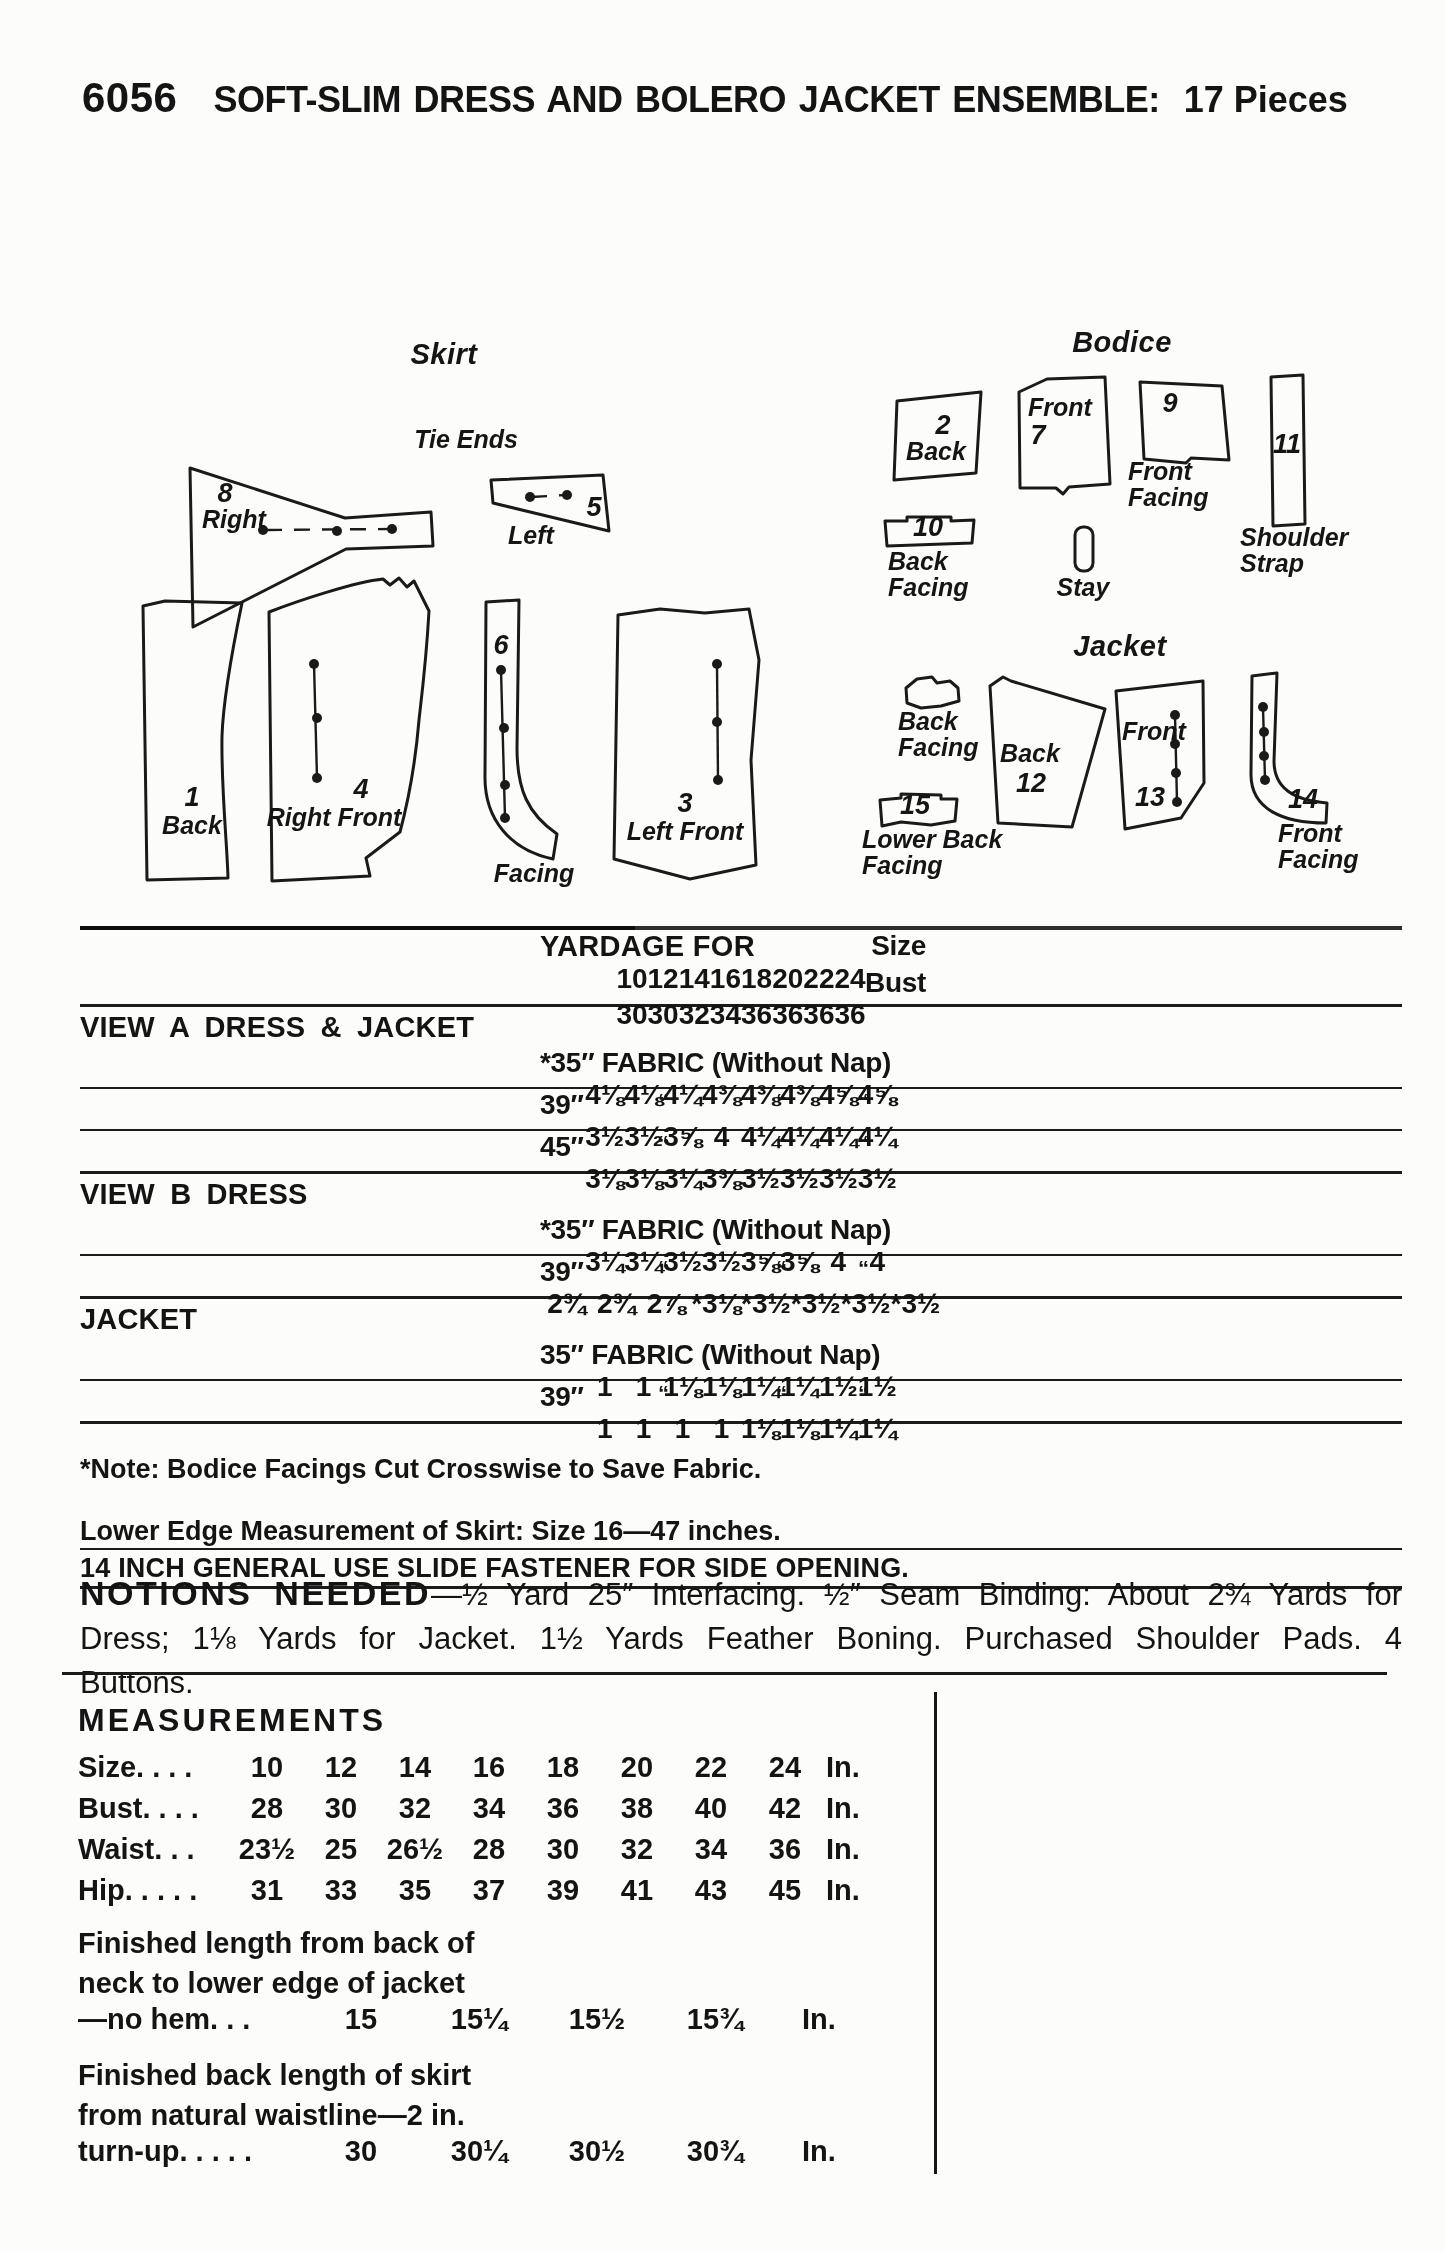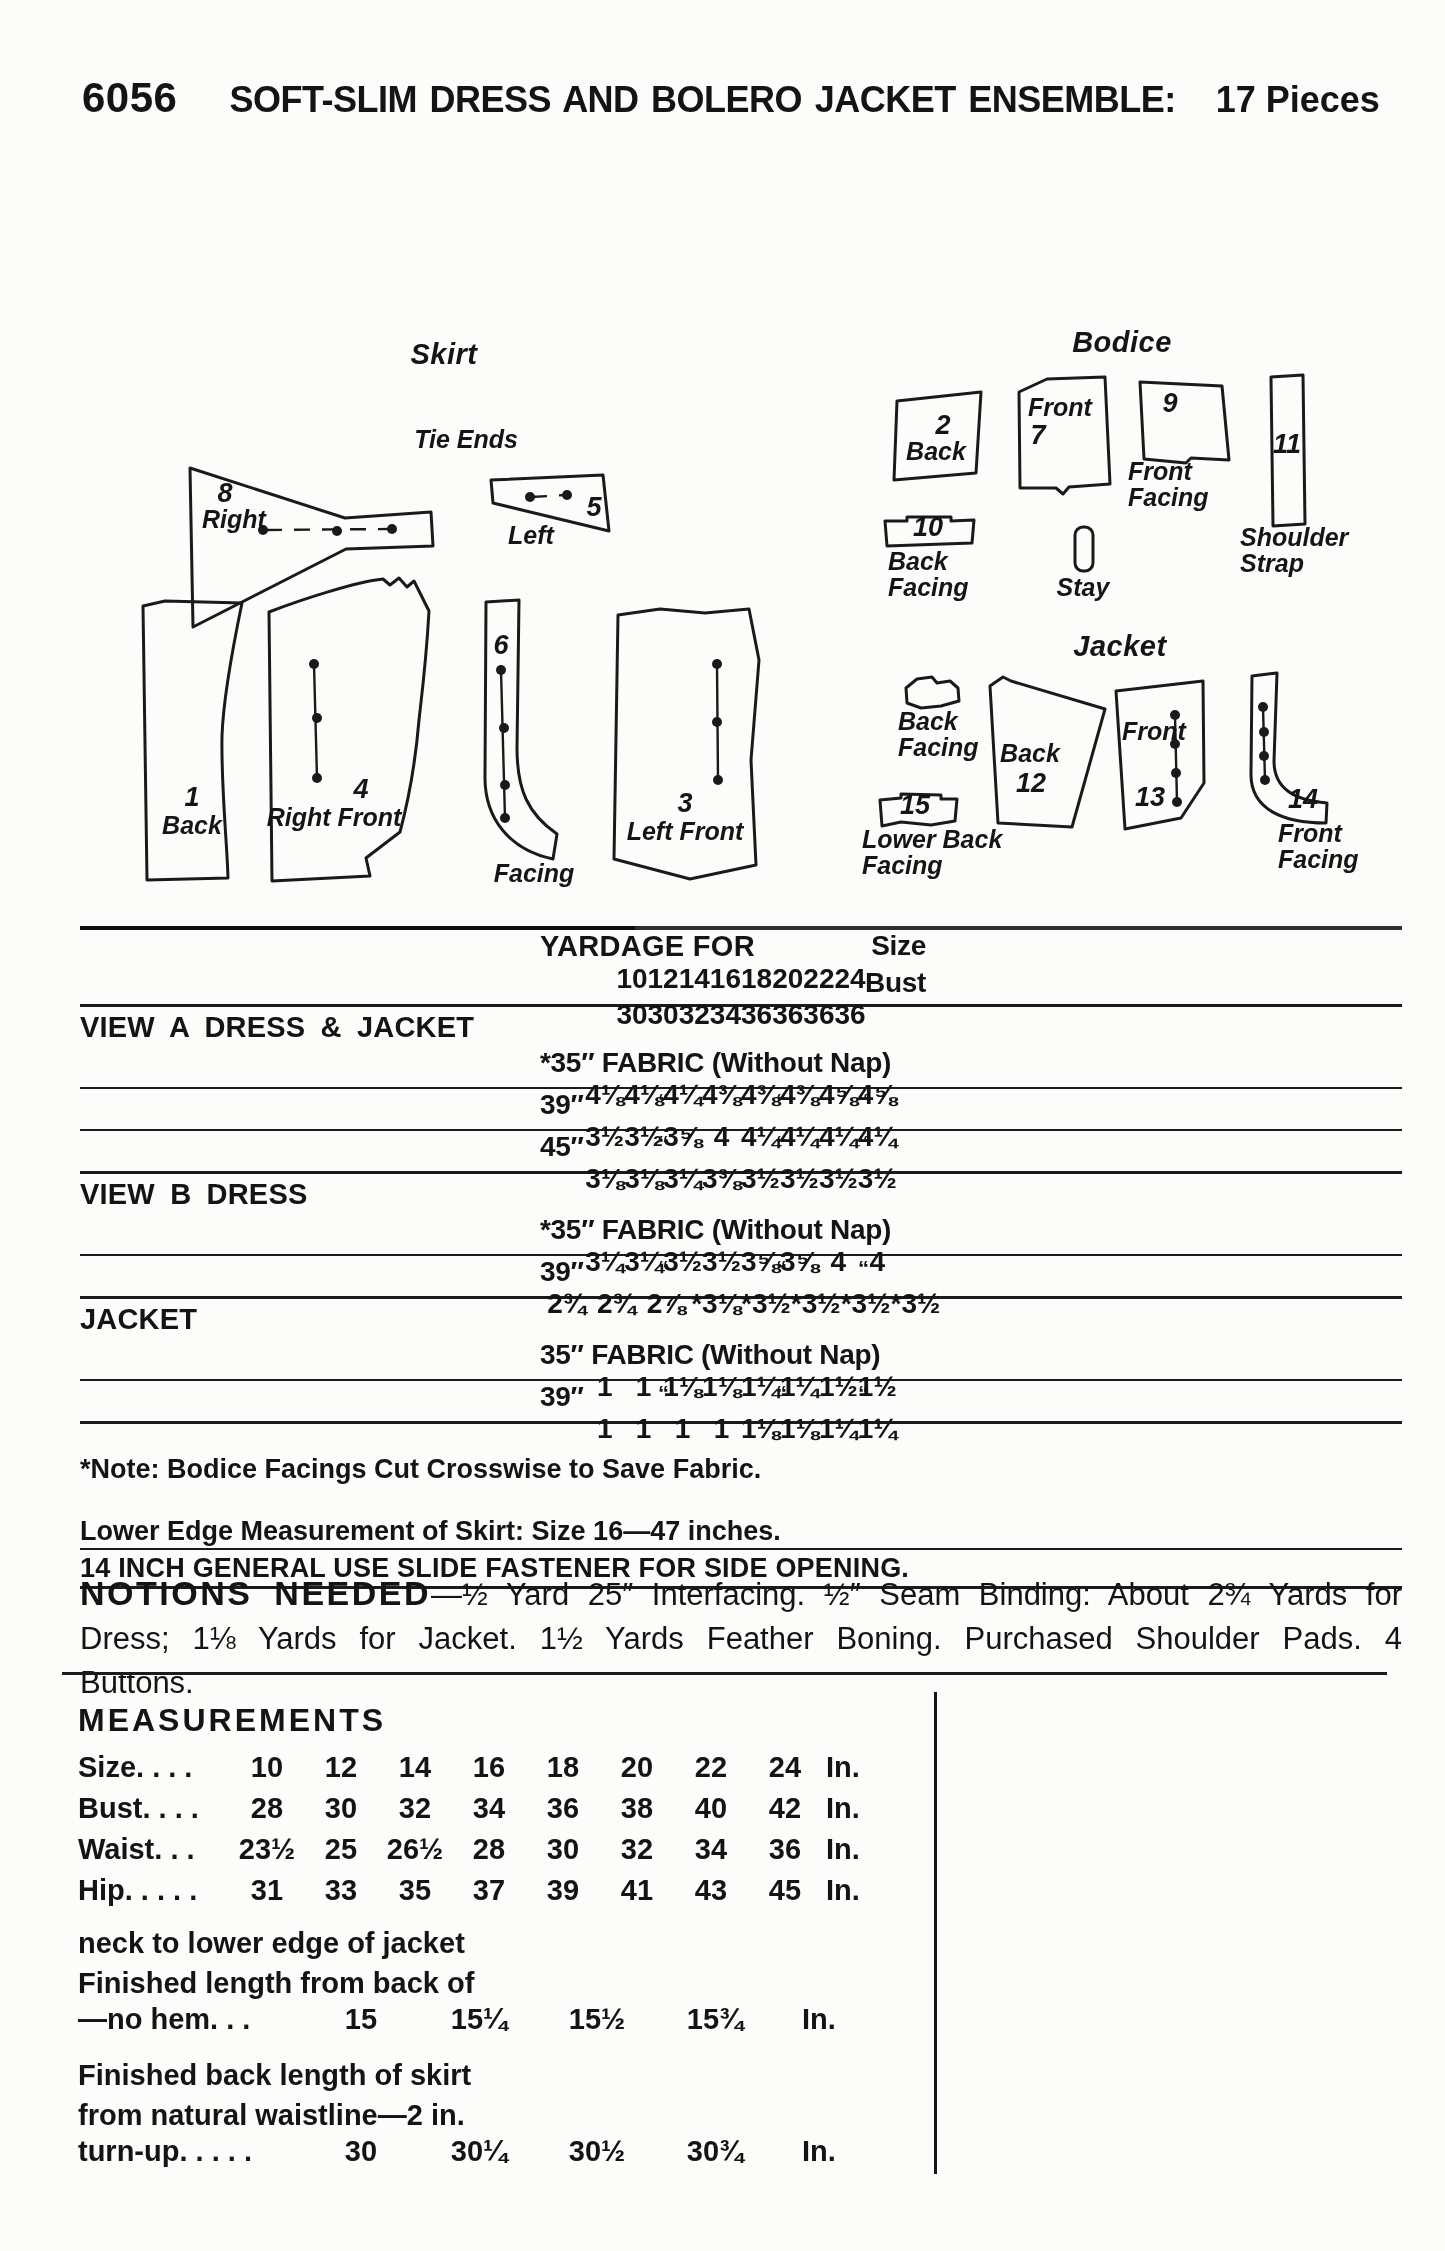--- a/index.html
+++ b/index.html
@@ -3,21 +3,21 @@
 <meta charset="utf-8">
 <style>
   html,body { margin:0; padding:0; background:#ffffff; }
   .page {
     position:relative; width:1445px; height:2251px;
     background:#fcfcfa; color:#141414; overflow:hidden;
     font-family:"Liberation Sans","DejaVu Sans",sans-serif;
   }
   
   .title-row { position:absolute; top:74px; left:82px; right:60px;
-    display:flex; align-items:baseline; gap:52px; white-space:nowrap; }
+    display:flex; align-items:baseline; gap:36px; white-space:nowrap; }
   .pat-num { font-size:42px; font-weight:700; letter-spacing:0.5px; }
   .title-main { font-size:36px; font-weight:700; letter-spacing:-0.5px; word-spacing:3px; }
   .title-pieces { font-size:36px; font-weight:700; margin-left:-12px; }
   .desc { position:absolute; top:150px; left:80px; width:1218px;
     font-size:30px; line-height:1.58; text-align:justify;
     word-spacing:4.5px; letter-spacing:0.2px; }
   
   .diagram { position:absolute; top:320px; left:0; width:1445px; height:608px;font-style:italic; }
   .diagram svg { display:block; }
   .pp { fill:none; stroke:#1a1a1a; stroke-width:3; stroke-linejoin:round; stroke-linecap:round; }
@@ -392,22 +392,22 @@
           <span class="m-cell">37</span>
           <span class="m-cell">39</span>
           <span class="m-cell">41</span>
           <span class="m-cell">43</span>
           <span class="m-cell">45</span>
         </span>
       <span class="m-unit">In.</span>
     </div>
 
     <div class="fin">
+      <div class="fin-line">Finished length from back of</div>
       <div class="fin-line">neck to lower edge of jacket</div>
-      <div class="fin-line">Finished length from back of</div>
       <div class="fin-row">
         <span class="fin-lead">—no hem. . .</span>
         <span class="fin-vals">
             <span class="fin-cell">15</span>
             <span class="fin-cell">15¼</span>
             <span class="fin-cell">15½</span>
             <span class="fin-cell">15¾</span>
           </span>
         <span class="fin-unit">In.</span>
       </div>

